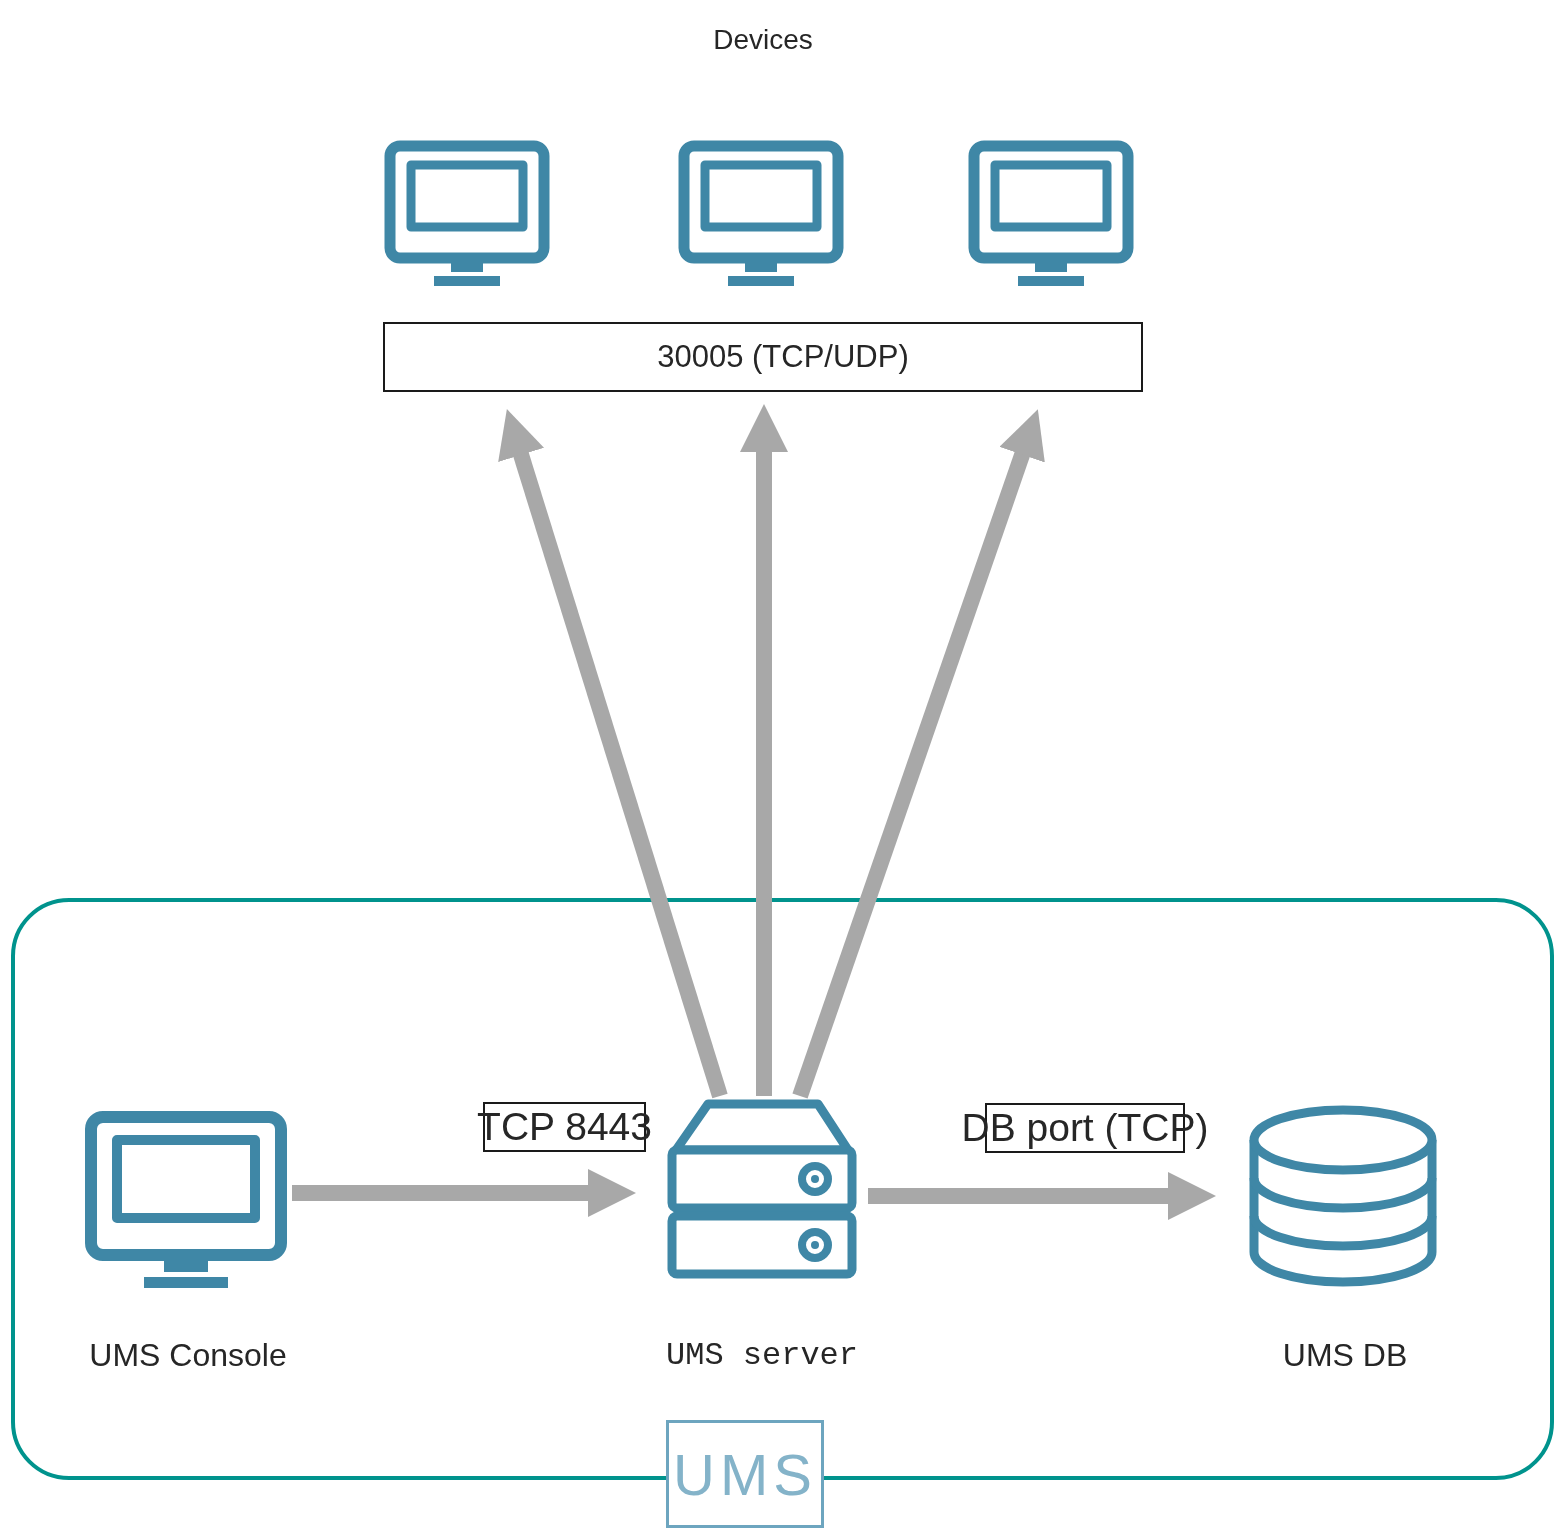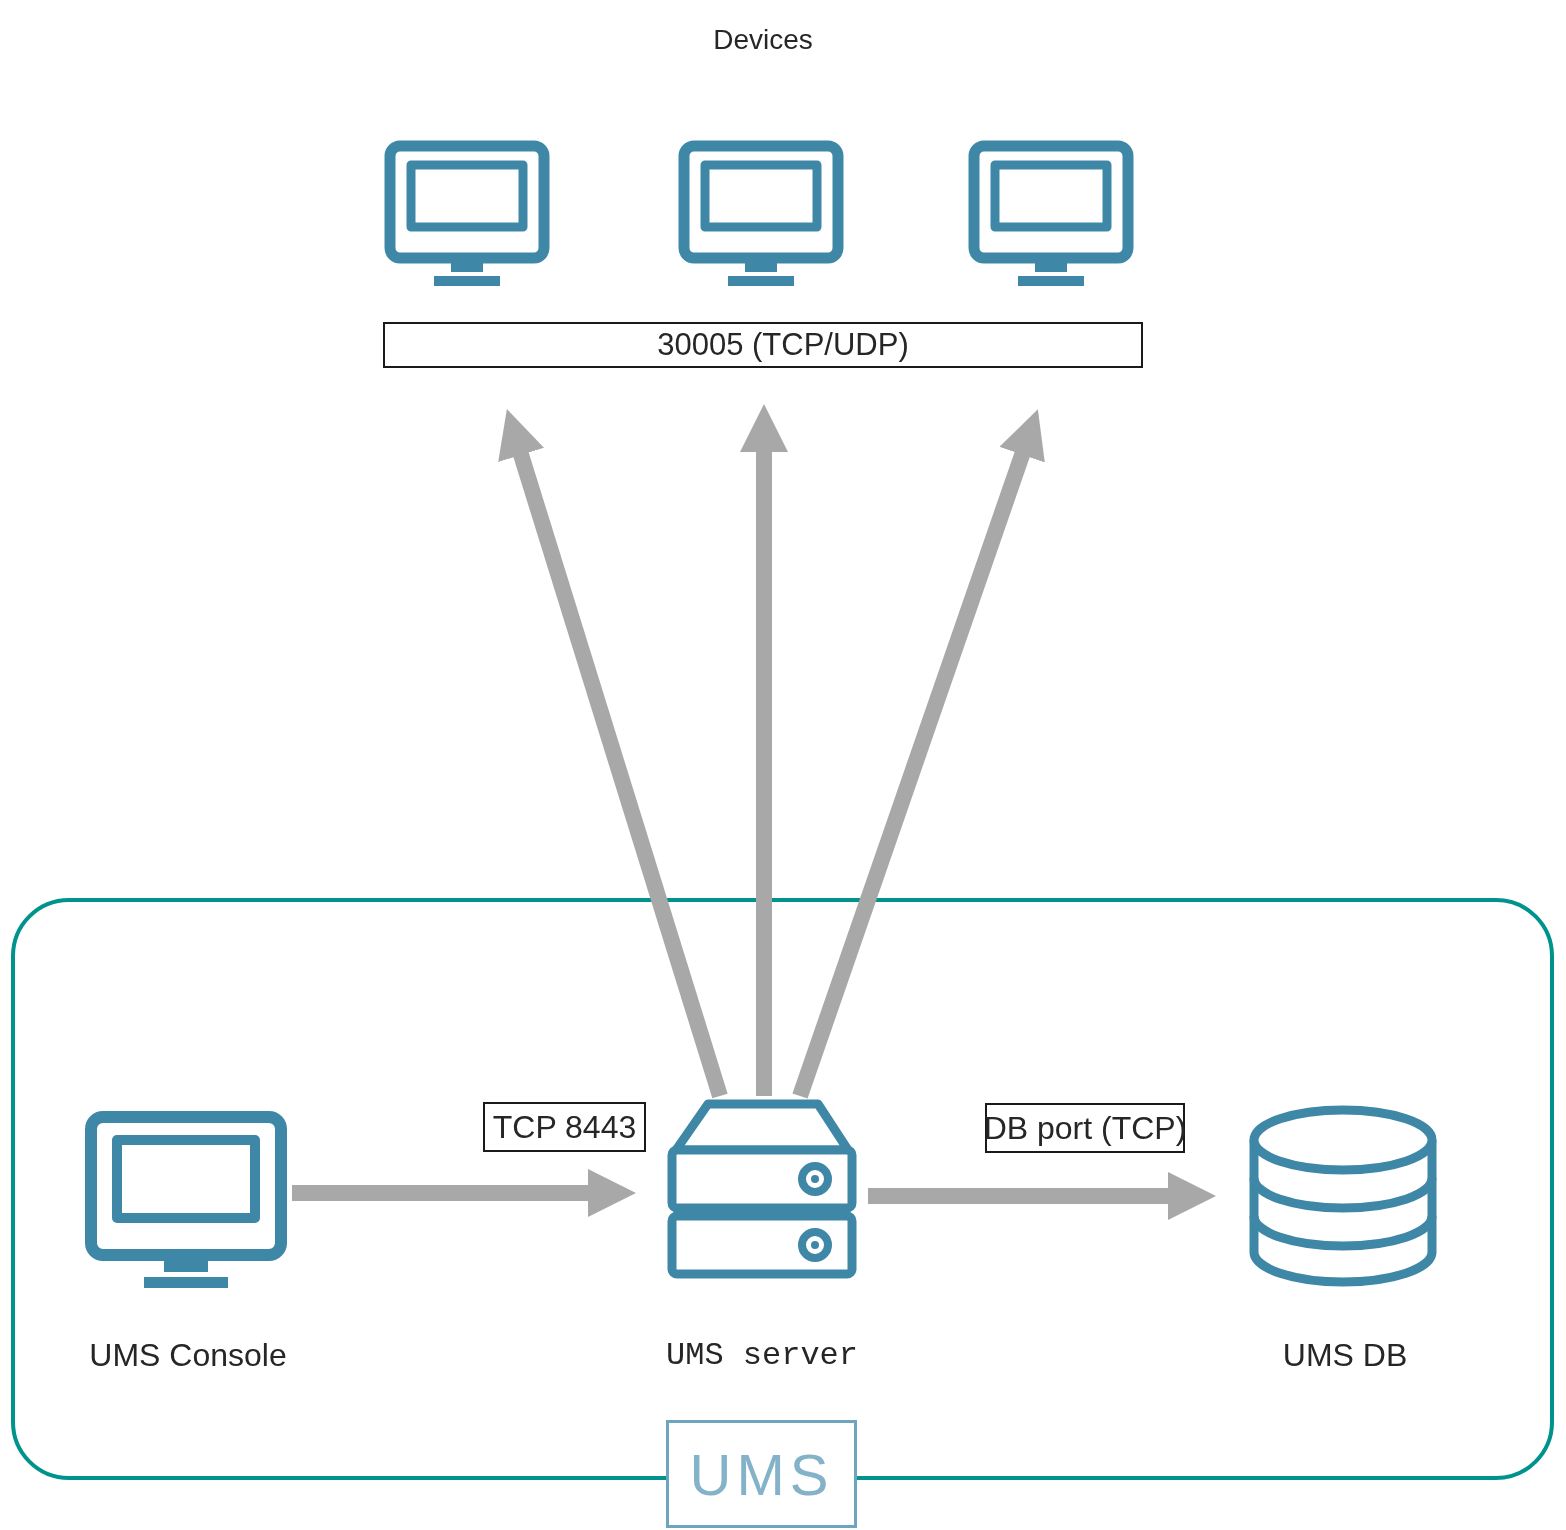--- a/index.html
+++ b/index.html
@@ -32,21 +32,21 @@
     position: absolute;
     top: 24px; left: 763px;
     transform: translateX(-50%);
     font-size: 28px;
     z-index: 3;
     white-space: nowrap;
   }
   .port-box {
     position: absolute;
     left: 383px; top: 322px;
-    width: 760px; height: 46px;
+    width: 760px; height: 70px;
     border: 2px solid var(--box-border);
     background: #ffffff;
     display: flex; align-items: center; justify-content: center;
     font-size: 31px;
     z-index: 3;
     padding-left: 40px;
   }
   .boundary {
     position: absolute;
     left: 11px; top: 898px;
@@ -54,42 +54,42 @@
     border: 4px solid var(--boundary);
     border-radius: 58px;
     background: transparent;
     z-index: 1;
   }
   .conn-label {
     position: absolute;
     border: 2px solid var(--box-border);
     background: #ffffff;
     display: flex; align-items: center; justify-content: center;
-    font-size: 32px;
+    font-size: 39px;
     z-index: 3;
     padding: 0 10px;
     white-space: nowrap;
   }
   #label-tcp8443 { left: 483px; top: 1102px; width: 163px; height: 50px; }
   #label-dbport  { left: 985px; top: 1103px; width: 200px; height: 50px; }
   .node-label {
     position: absolute;
     transform: translateX(-50%);
     font-size: 32px;
     z-index: 3;
     white-space: nowrap;
     top: 1337px;
   }
   #lbl-console { left: 188px; }
   #lbl-server  { left: 762px; font-family: Liberation Mono, monospace; }
   #lbl-db      { left: 1345px; }
   .ums-badge {
     position: absolute;
     left: 666px; top: 1420px;
-    width: 191px; height: 108px;
+    width: 158px; height: 108px;
     background: #ffffff;
     border: 3px solid var(--badge-border);
     display: flex; align-items: center; justify-content: center;
     font-size: 58px;
     font-weight: 300;
     letter-spacing: 5px;
     color: var(--badge-text);
     z-index: 4;
   }
 </style>

